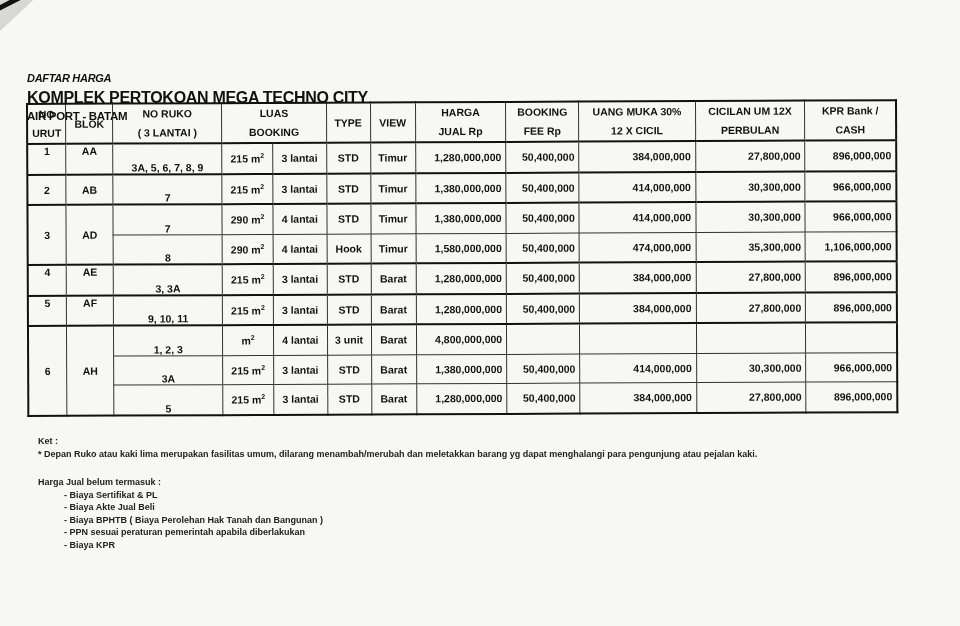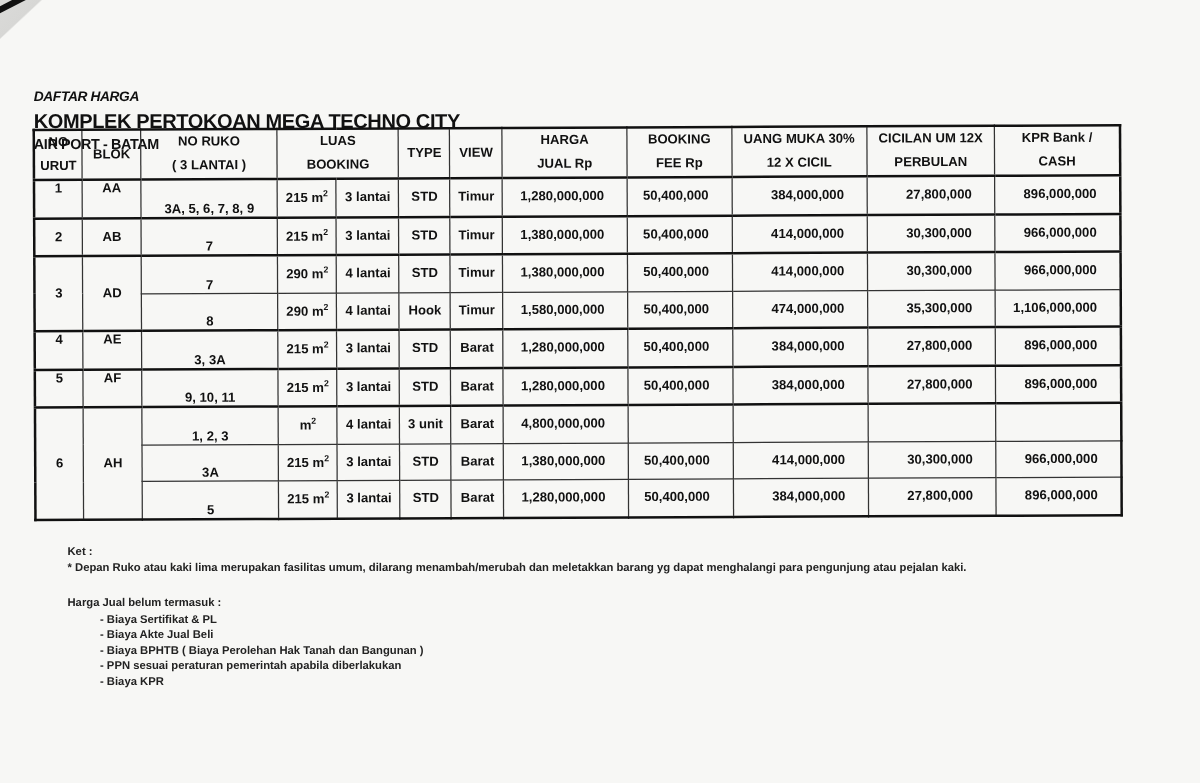--- a/index.html
+++ b/index.html
@@ -26,25 +26,25 @@
     position:absolute; left:26px; top:103px; width:871px;
     border-collapse:collapse; font-weight:bold; font-size:10.5px;
     transform:rotate(-0.25deg); transform-origin:left top;
   }
   table.price th, table.price td {
     border:1px solid #333; padding:0 4px; height:28.5px; text-align:center;
     white-space:nowrap;
   }
   table.price { border:2px solid #111; }
   table.price th { height:38px; line-height:19px; font-size:10.5px; }
-  table.price td.num { text-align:right; padding-right:18px; }
+  table.price td.num { text-align:right; padding-right:4px; }
   table.price tr.grp-start td { border-top:2px solid #111; }
   td.ruko { vertical-align:bottom; padding-bottom:4px; }
   td.top { vertical-align:top; padding-top:6px; }
-  .notes { position:absolute; left:54px; top:435px; font-size:9px; font-weight:bold; color:#222; }
+  .notes { position:absolute; left:38px; top:435px; font-size:9px; font-weight:bold; color:#222; }
   .notes div { line-height:12.5px; }
   .notes .gap { height:16px; }
   .notes .sub { padding-left:26px; }
   sup { font-size:7px; }
 </style>
 </head>
 <body>
 
 <div class="corner"></div>
 <div class="corner-edge"></div>

